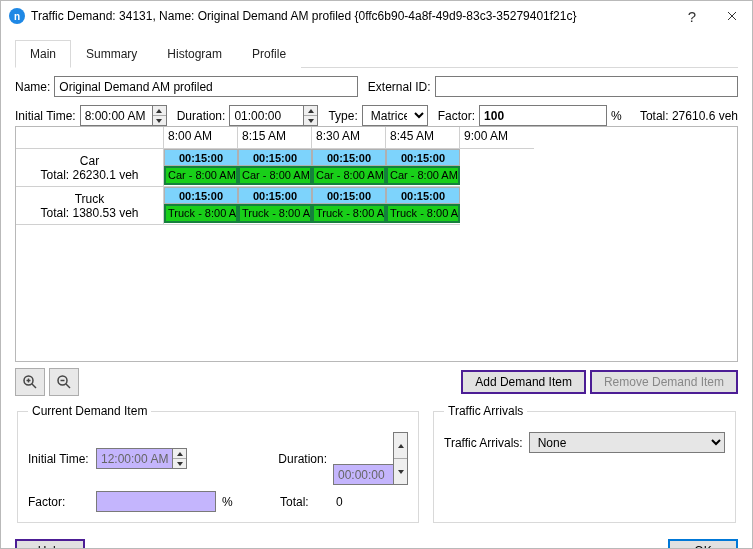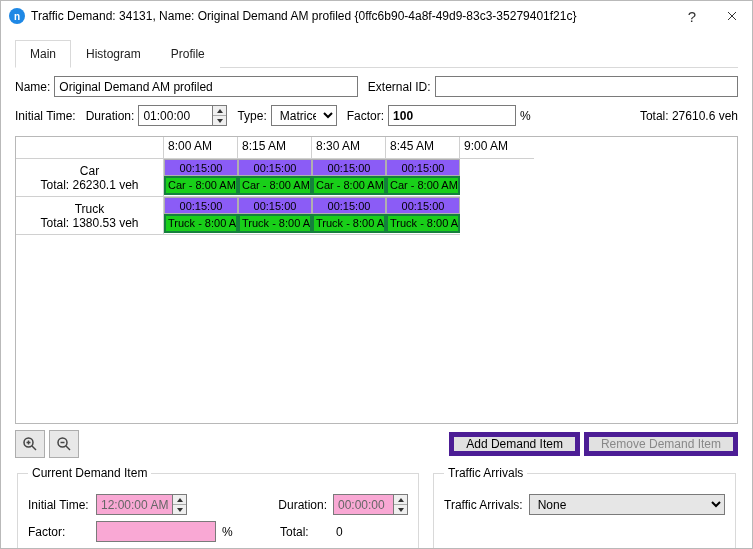--- a/index.html
+++ b/index.html
@@ -18,46 +18,46 @@
 .row { display: flex; align-items: center; margin-top: 8px; gap: 4px; }
 label.lbl { color: #000; white-space: nowrap; }
 input.text, select.sel { border: 1px solid #7a7a7a; height: 21px; padding: 1px 4px; background: #fff; }
 .spinwrap { display: flex; }
 .spinwrap input { border-right: none; }
 .spinbtns { display: flex; flex-direction: column; border: 1px solid #7a7a7a; width: 15px; }
 .spinbtns div { flex: 1; background: #efefef; border-bottom: 1px solid #aaa; display: flex; align-items: center; justify-content: center; }
 .spinbtns div:last-child { border-bottom: none; }
 .spinbtns svg { width: 6px; height: 4px; fill: #333; }
 
-.grid { margin-top: 10px; border: 1px solid #b8b8b8; height: 288px; background: #fff; display: flex; flex-direction: column; overflow: hidden; }
+.grid { border: 1px solid #b8b8b8; height: 236px; background: #fff; display: flex; flex-direction: column; overflow: hidden; }
 .grid-header { display: flex; height: 22px; }
 .grid-corner { width: 148px; border-right: 1px solid #d0d0d0; border-bottom: 1px solid #d0d0d0; background: #fff; }
 .grid-timecol { border-right: 1px solid #d0d0d0; border-bottom: 1px solid #d0d0d0; padding: 2px 4px; background: #fff; white-space: nowrap; overflow: hidden; }
 .grid-row { display: flex; min-height: 38px; }
 .grid-rowhead { width: 148px; border-right: 1px solid #d0d0d0; border-bottom: 1px solid #d0d0d0; display: flex; flex-direction: column; align-items: center; justify-content: center; padding: 2px; background: #fff; }
 .grid-cells { display: flex; border-bottom: 1px solid #d0d0d0; }
 .slot { width: 74px; display: flex; flex-direction: column; }
-.slot .dur { height: 17px; border: 1px solid #b0b0b0; background: #8b5cf6; display: flex; align-items: center; justify-content: center; font-size: 11px; margin: 0 0 0 0; }
+.slot .dur { height: 17px; border: 1px solid #b0b0b0; background: #7dd3fc; display: flex; align-items: center; justify-content: center; font-size: 11px; margin: 0 0 0 0; font-weight: bold; }
 .slot .block { height: 19px; background: #19cf19; border: 2px solid #15803d; color: #000; font-size: 11px; padding: 1px 2px; white-space: nowrap; overflow: hidden; }
 .grid-body { flex: 1; overflow: auto; }
 
 .toolbar { display: flex; margin-top: 6px; gap: 4px; align-items: center; }
 .iconbtn { width: 30px; height: 28px; border: 1px solid #adadad; background: #e8e8e8; display: flex; align-items: center; justify-content: center; }
 .iconbtn svg { width: 16px; height: 16px; stroke: #444; fill: none; stroke-width: 1.5; }
 .push { flex: 1; }
-.btn { height: 24px; padding: 0 12px; border: 5px solid #4c1d95; background: #e1e1e1; display: flex; align-items: center; }
+.btn { height: 24px; padding: 0 12px; border: 2px solid #4c1d95; background: #e1e1e1; display: flex; align-items: center; }
 .btn.default { border-color: #0078d7; }
 .btn.disabled { color: #888; }
 
 .groups { display: flex; gap: 10px; margin-top: 8px; }
 fieldset.group { border: 1px solid #d9d9d9; padding: 8px 10px 10px 10px; }
 fieldset.group legend { padding: 0 4px; color: #000; }
 .group-row { display: flex; align-items: center; gap: 6px; margin-top: 6px; }
 .group-row:first-child { margin-top: 2px; }
-input.readonly { background: #f9a8d4; color: #666; }
+input.readonly { background: #c4b5fd; color: #666; }
 .disabled-lbl { color: #6d6d6d; }
 
 .footer { display: flex; padding: 8px 14px 12px 14px; gap: 6px; align-items: center; }
 </style>
 </head>
 <body>
 
 <div class="titlebar">
   <div class="icon">n</div>
   <div class="title">Traffic Demand: 34131, Name: Original Demand AM profiled  {0ffc6b90-4a8f-49d9-83c3-35279401f21c}</div>
@@ -65,33 +65,49 @@
   <div class="winbtn">
     <svg viewBox="0 0 10 10" width="10" height="10">
         <path d="M1 1 L9 9 M9 1 L1 9"></path>
       </svg>
   </div>
 </div>
 
 <div class="content">
   <div class="tabs">
     <div class="tab active">Main</div>
+    <div class="tab">Summary</div>
     <div class="tab">Histogram</div>
     <div class="tab">Profile</div>
   </div>
 
   <div class="row">
     <label class="lbl">Name:</label>
     <input class="text" style="flex: 1 1 0%;" value="Original Demand AM profiled">
     <label class="lbl" style="margin-left:6px">External ID:</label>
     <input class="text" style="flex: 1 1 0%;" value="">
   </div>
 
   <div class="row">
     <label class="lbl">Initial Time:</label>
+    <div class="spinwrap">
+      <input class="text" style="width: 72px;" value="8:00:00 AM">
+      <div class="spinbtns">
+        <div>
+            <svg viewBox="0 0 6 4">
+              <path d="M0 4 L3 0 L6 4 Z"></path>
+            </svg>
+          </div>
+        <div>
+            <svg viewBox="0 0 6 4">
+              <path d="M0 0 L3 4 L6 0 Z"></path>
+            </svg>
+          </div>
+      </div>
+    </div>
     <label class="lbl" style="margin-left:6px">Duration:</label>
     <div class="spinwrap">
       <input class="text" style="width: 74px;" value="01:00:00">
       <div class="spinbtns">
         <div>
             <svg viewBox="0 0 6 4">
               <path d="M0 4 L3 0 L6 4 Z"></path>
             </svg>
           </div>
         <div>
@@ -210,21 +226,21 @@
             <div>
                 <svg viewBox="0 0 6 4">
                   <path d="M0 0 L3 4 L6 0 Z"></path>
                 </svg>
               </div>
           </div>
         </div>
         <div style="flex:1"></div>
         <label class="lbl disabled-lbl">Duration:</label>
         <div class="spinwrap">
-          <input class="text readonly" style="width: 60px;" readonly="" value="00:00:00">
+          <input class="text readonly" style="width: 60px; margin-top: 32px;" readonly="" value="00:00:00">
           <div class="spinbtns">
             <div>
                 <svg viewBox="0 0 6 4">
                   <path d="M0 4 L3 0 L6 4 Z"></path>
                 </svg>
               </div>
             <div>
                 <svg viewBox="0 0 6 4">
                   <path d="M0 0 L3 4 L6 0 Z"></path>
                 </svg>

